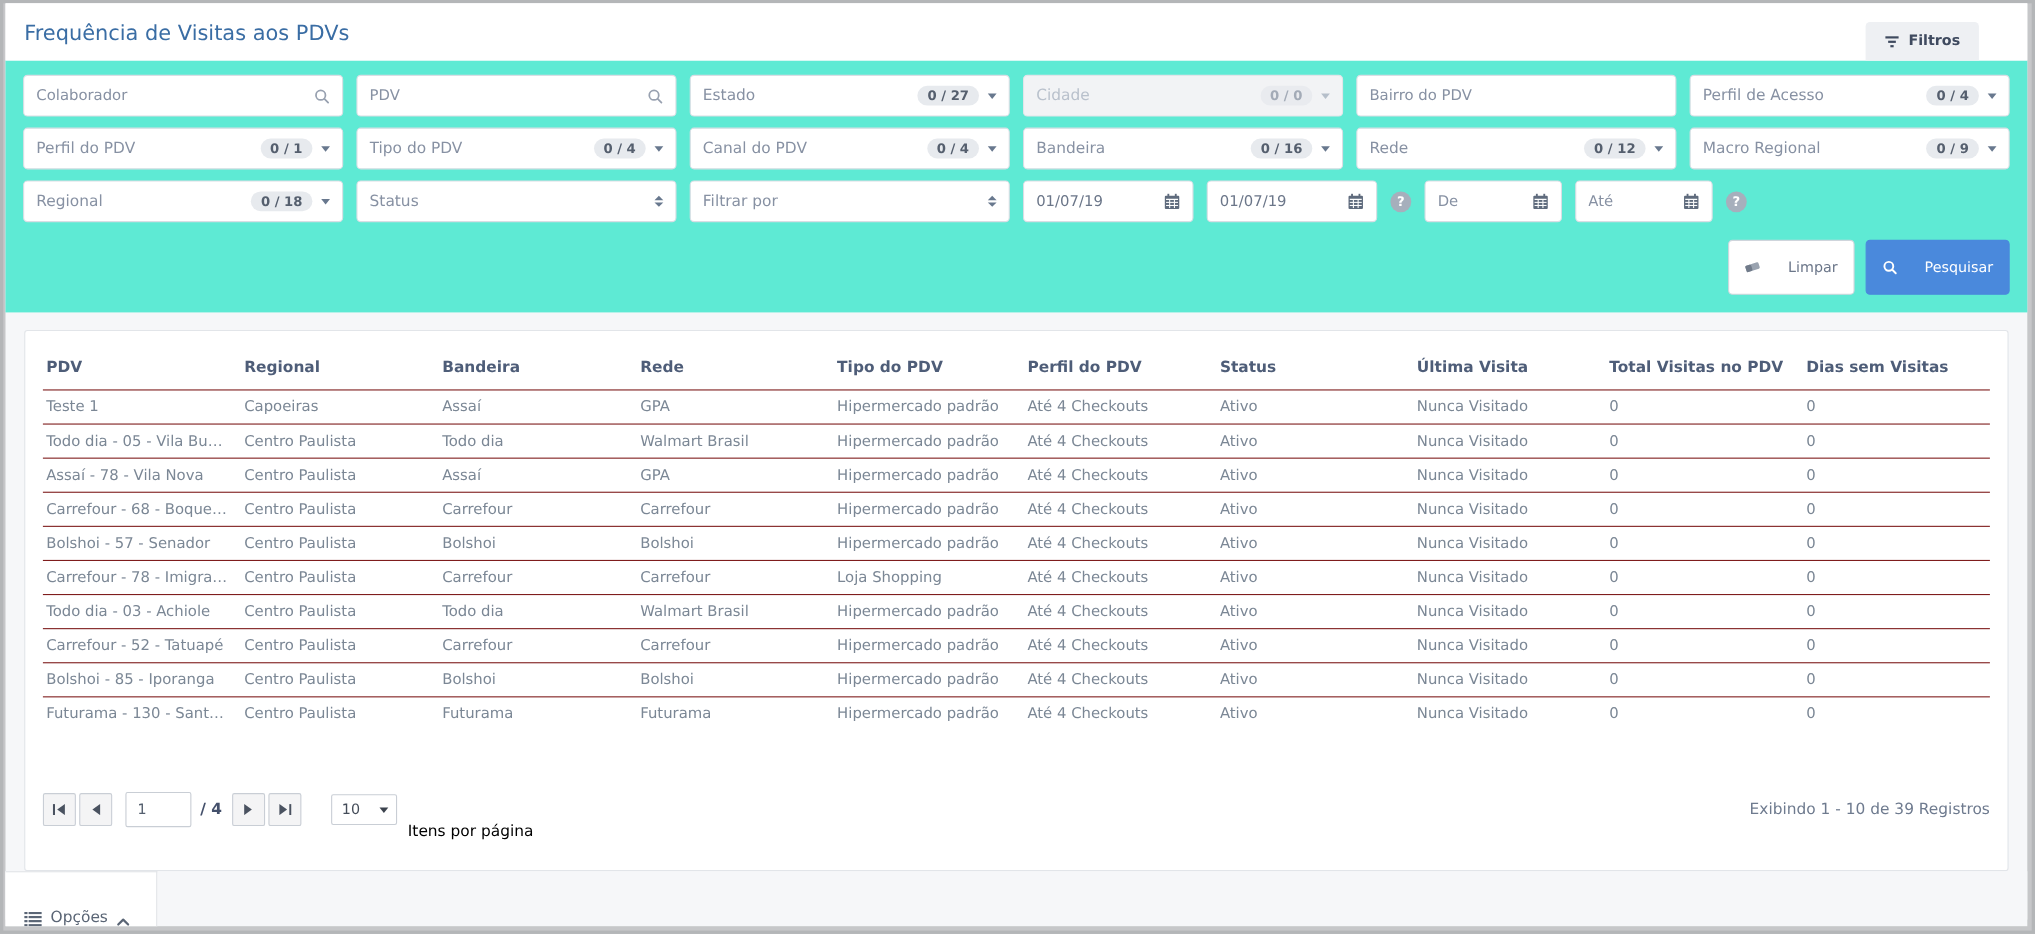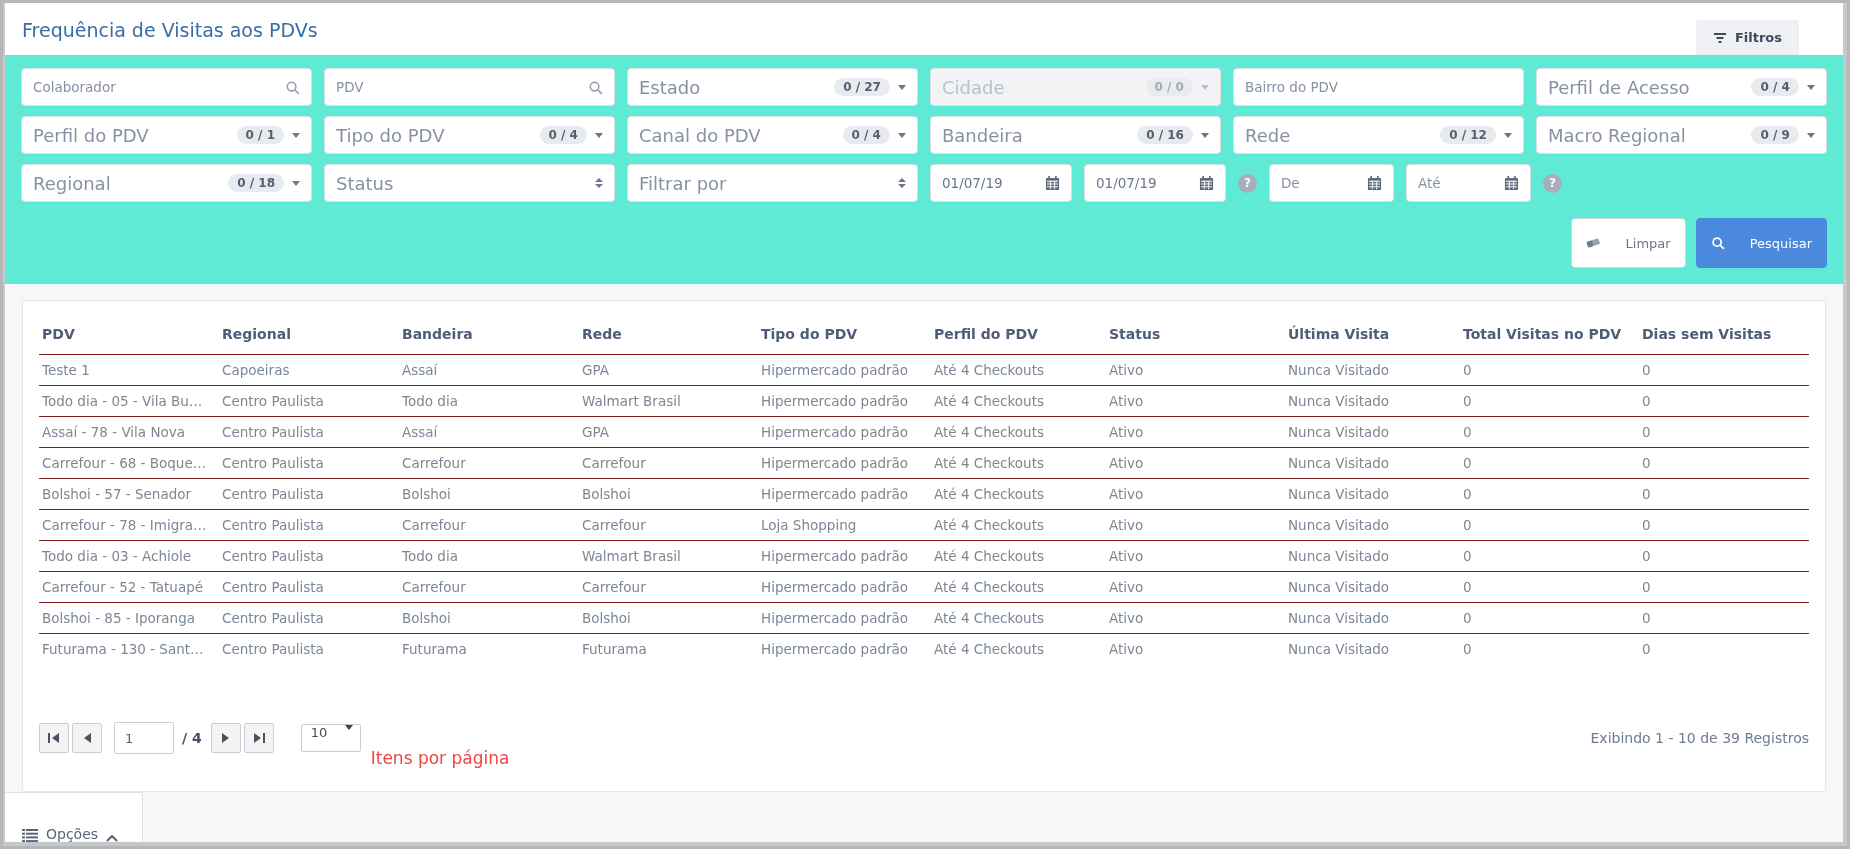--- a/index.html
+++ b/index.html
@@ -15,37 +15,37 @@
   .filtros-btn { position:absolute; right:44px; bottom:0; height:35px; padding:0 17px;
     background:#eef0f3; border-radius:4px 4px 0 0; display:flex; align-items:center; gap:8px;
     font-size:13px; font-weight:700; color:#3f4a5f; cursor:pointer; }
 
   
   .filter-panel { background:#5eead4; padding:13px 16px 14px 16px; flex:0 0 auto; }
   .frow { display:flex; gap:12px; margin-bottom:10px; }
   .field { height:38px; background:#fff; border:1px solid #d9dee4; border-radius:4px;
     display:flex; align-items:center; padding:0 11px; gap:8px; }
   .fcol { width:calc((100% - 60px)/6); }
-  .field .lbl { font-size:18px; color:#8791a3; flex:1; white-space:nowrap; overflow:hidden; }
+  .field .lbl { font-size:14px; color:#8791a3; flex:1; white-space:nowrap; overflow:hidden; }
   .badge { background:#e7eaee; border-radius:10px; padding:2px 9px; font-size:12px;
     font-weight:700; color:#555f6e; white-space:nowrap; }
   .caret-down { width:0; height:0; border-left:4px solid transparent; border-right:4px solid transparent;
     border-top:5px solid #68788e; flex:0 0 auto; }
   .updown { display:flex; flex-direction:column; gap:2px; }
   .updown i { display:block; width:0; height:0; border-left:4px solid transparent; border-right:4px solid transparent; }
   .updown .u { border-bottom:4px solid #68788e; }
   .updown .d { border-top:4px solid #68788e; }
   .field input { border:none; outline:none; flex:1; min-width:0; font-size:13.5px; color:#6b7689;
     font-family:inherit; background:transparent; }
   .field input::placeholder { color:#8791a3; opacity:1; }
   .field.disabled { background:#f2f3f5; border-color:#e1e5e9; }
   .field.disabled .lbl { color:#b9c1cc; }
   .field.disabled .badge { background:#e9ebef; color:#a3abb7; }
   .field.disabled .caret-down { border-top-color:#b6bfca; }
-  .date-f { width:142px; }
+  .date-f { width:155px; }
   .per-f { width:125px; }
   .help-circle { width:19px; height:19px; border-radius:50%; background:#a6afbc; color:#fff;
     font-size:12px; font-weight:700; display:flex; align-items:center; justify-content:center;
     flex:0 0 auto; cursor:pointer; }
   .actions-row { display:flex; justify-content:flex-end; gap:10px; margin-top:16px; margin-bottom:2px; }
   .btn { height:50px; border-radius:4px; display:flex; align-items:center; gap:25px;
     padding:0 14px; font-size:13px; cursor:pointer; font-family:inherit; }
   .btn-clear { background:#fff; border:1px solid #cfd5dc; color:#6b7689; }
   .btn-search { background:#4a89dc; border:1px solid #4a89dc; color:#fff; }
 
@@ -61,26 +61,26 @@
     overflow:hidden; text-overflow:ellipsis; }
 
   
   .pager { display:flex; align-items:center; margin-top:44px; }
   .pbtn { width:30px; height:30px; background:#f4f4f5; border:1px solid #c9ced5; border-radius:2px;
     display:flex; align-items:center; justify-content:center; margin-right:3px; cursor:pointer; }
   .page-input { width:60px; height:32px; border:1px solid #c9ced5; border-radius:2px; margin:0 8px 0 9px;
     font-size:13px; color:#55606f; padding-left:10px; font-family:inherit; outline:none; }
   .page-total { font-size:14px; font-weight:700; color:#44506b; margin-right:9px; }
   .size-select { width:60px; height:28px; background:#fff; border:1px solid #c9ced5; border-radius:2px;
-    margin-left:24px; display:flex; padding:0 7px 0 9px; gap:2px;
+    margin-left:24px; display:flex; align-items:center; padding:0 7px 0 9px; gap:2px;
     font-size:13px; color:#444c59; cursor:pointer; }
   .size-select .lbl { flex:1; }
   .sel-caret { width:0; height:0; border-left:4px solid transparent; border-right:4px solid transparent;
     border-top:5px solid #3c434e; }
-  .per-page-lbl { font-size:17px; color:#ef4444; margin-left:10px;margin-top:40px; }
+  .per-page-lbl { font-size:14px; color:#000000; margin-left:10px;margin-top:40px; }
   .records { margin-left:auto; font-size:14px; color:#6f7b8f; }
 
   
   .app-footer { flex:0 0 auto; height:50px; background:#f6f7f9; }
   .options-box { width:138px; height:100%; background:#fff; border-top:1px solid #e0e3e7;
     border-right:1px solid #e0e3e7; display:flex; align-items:flex-end; gap:8px; padding-left:17px;
     cursor:pointer; font-size:14px; color:#5a6575; }
   svg { display:block; flex:0 0 auto; }
 </style>
 </head>

